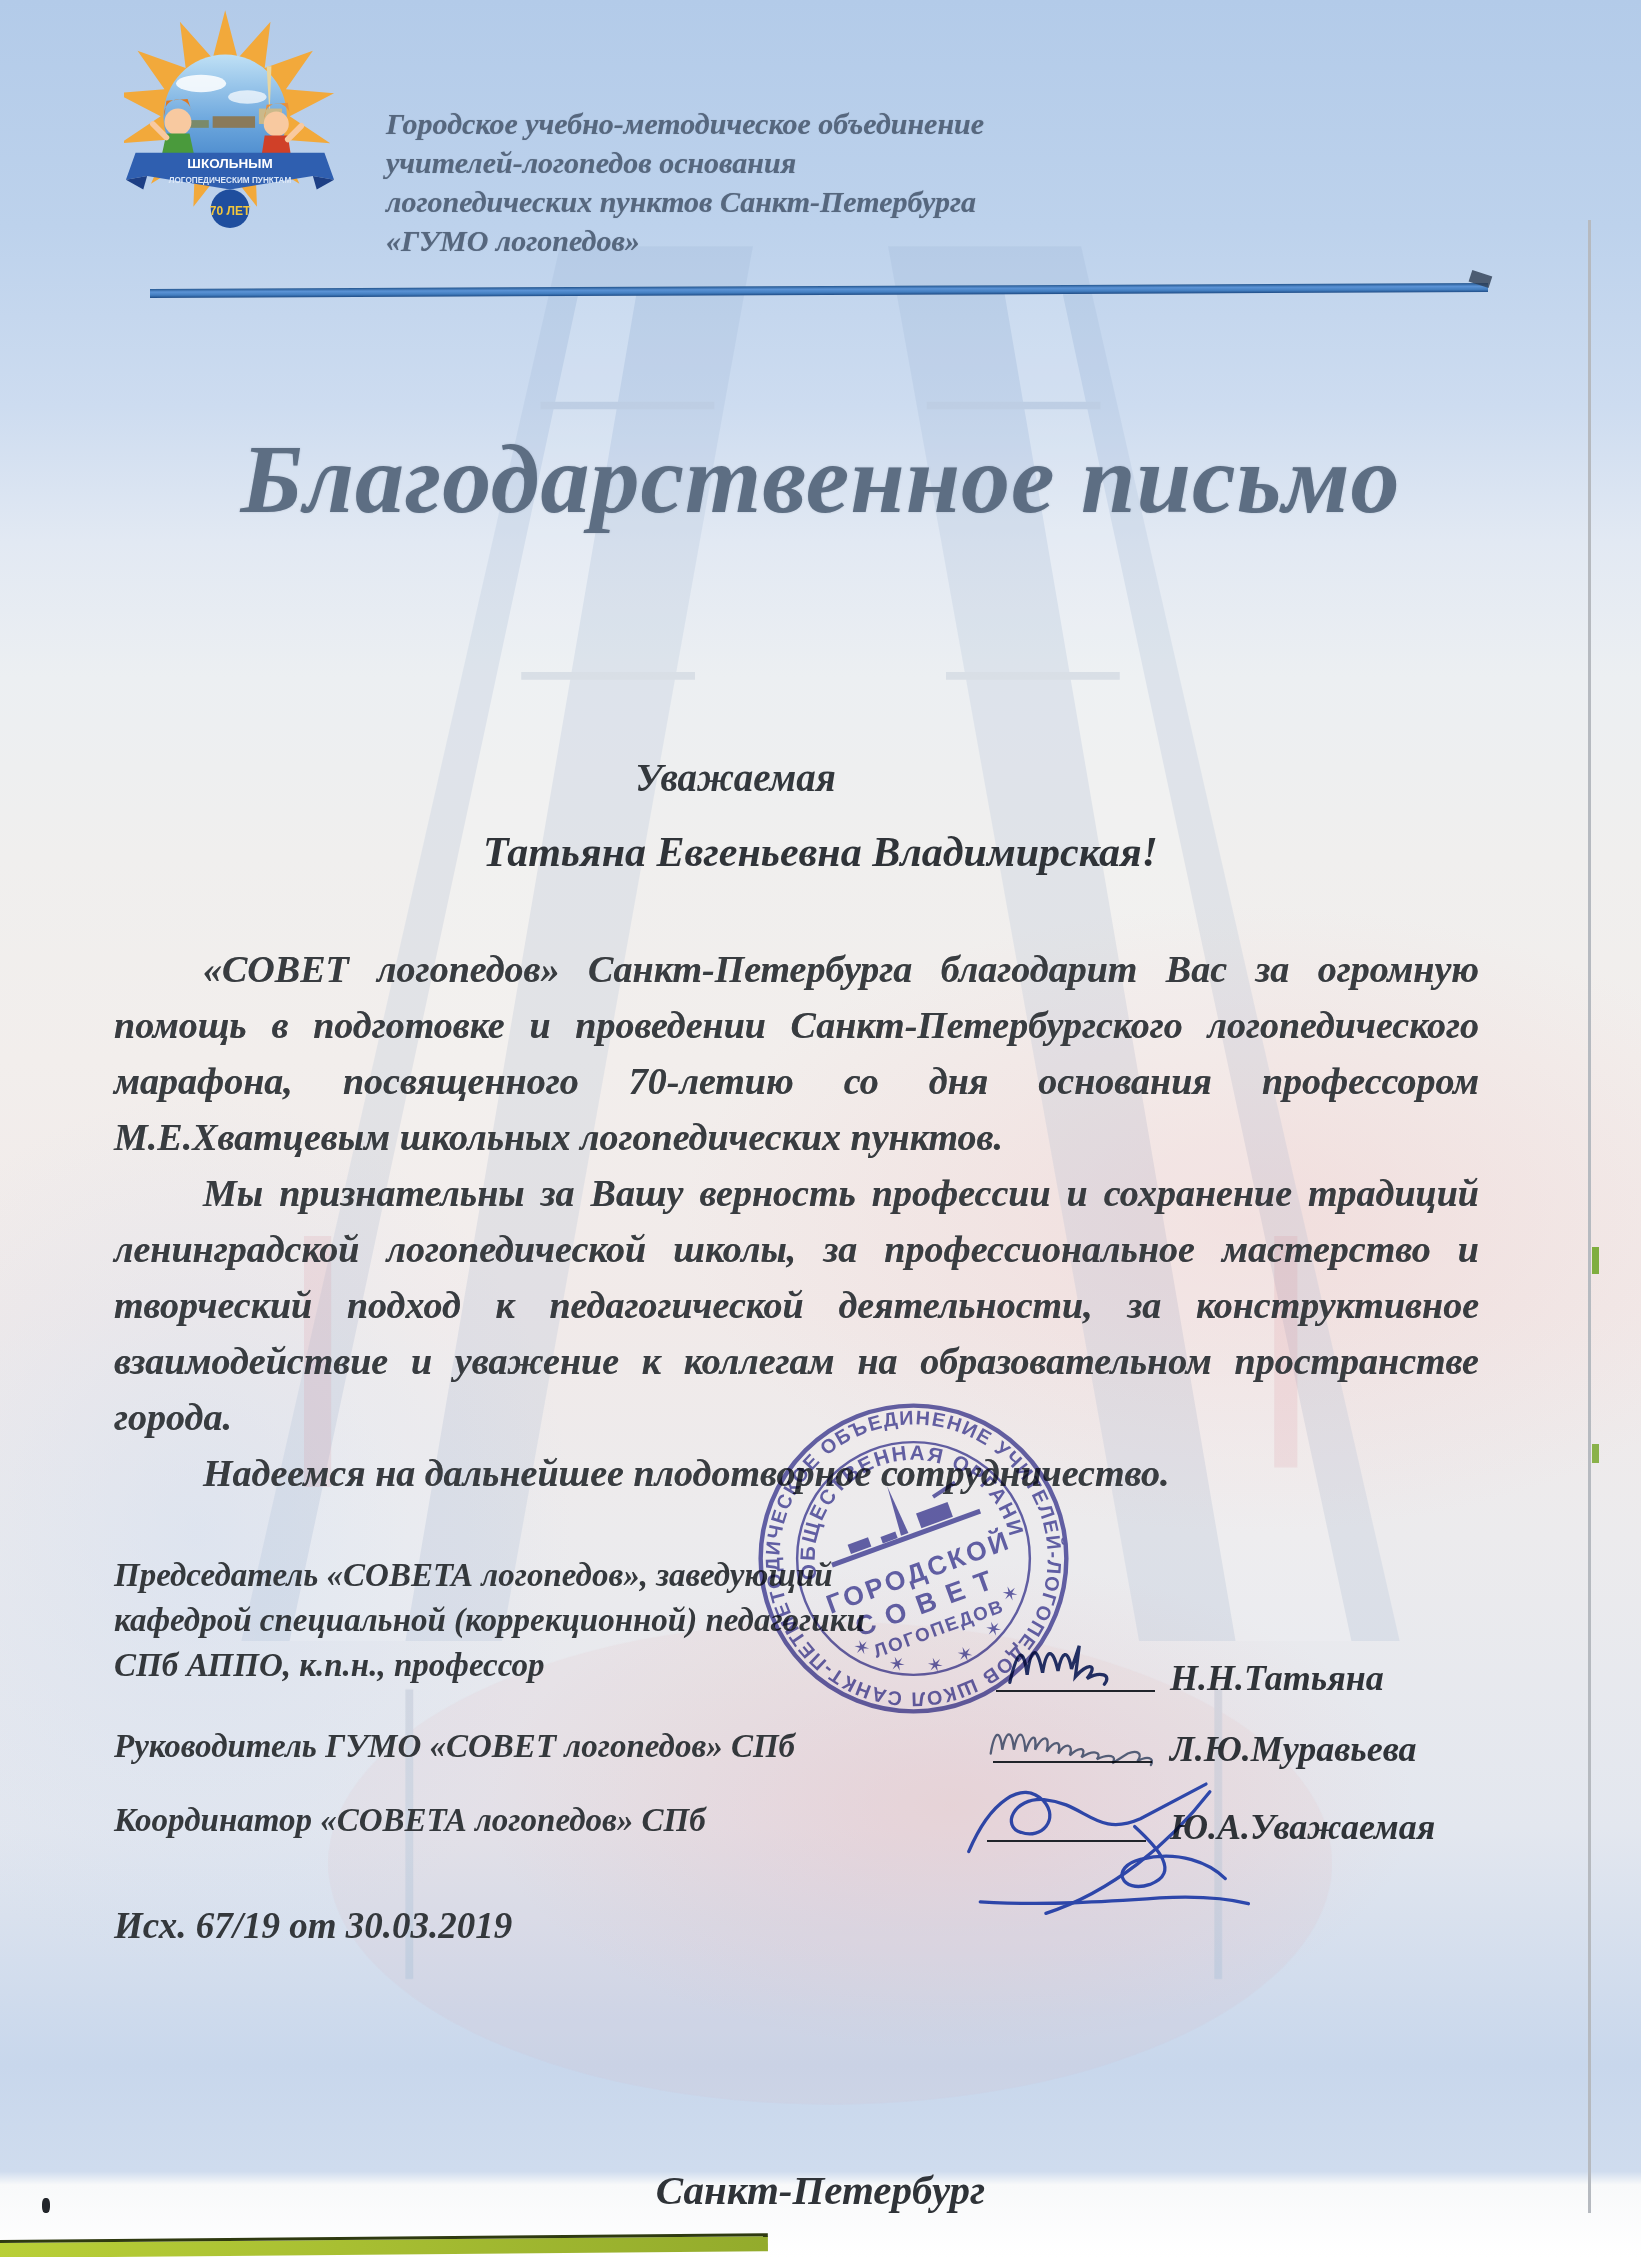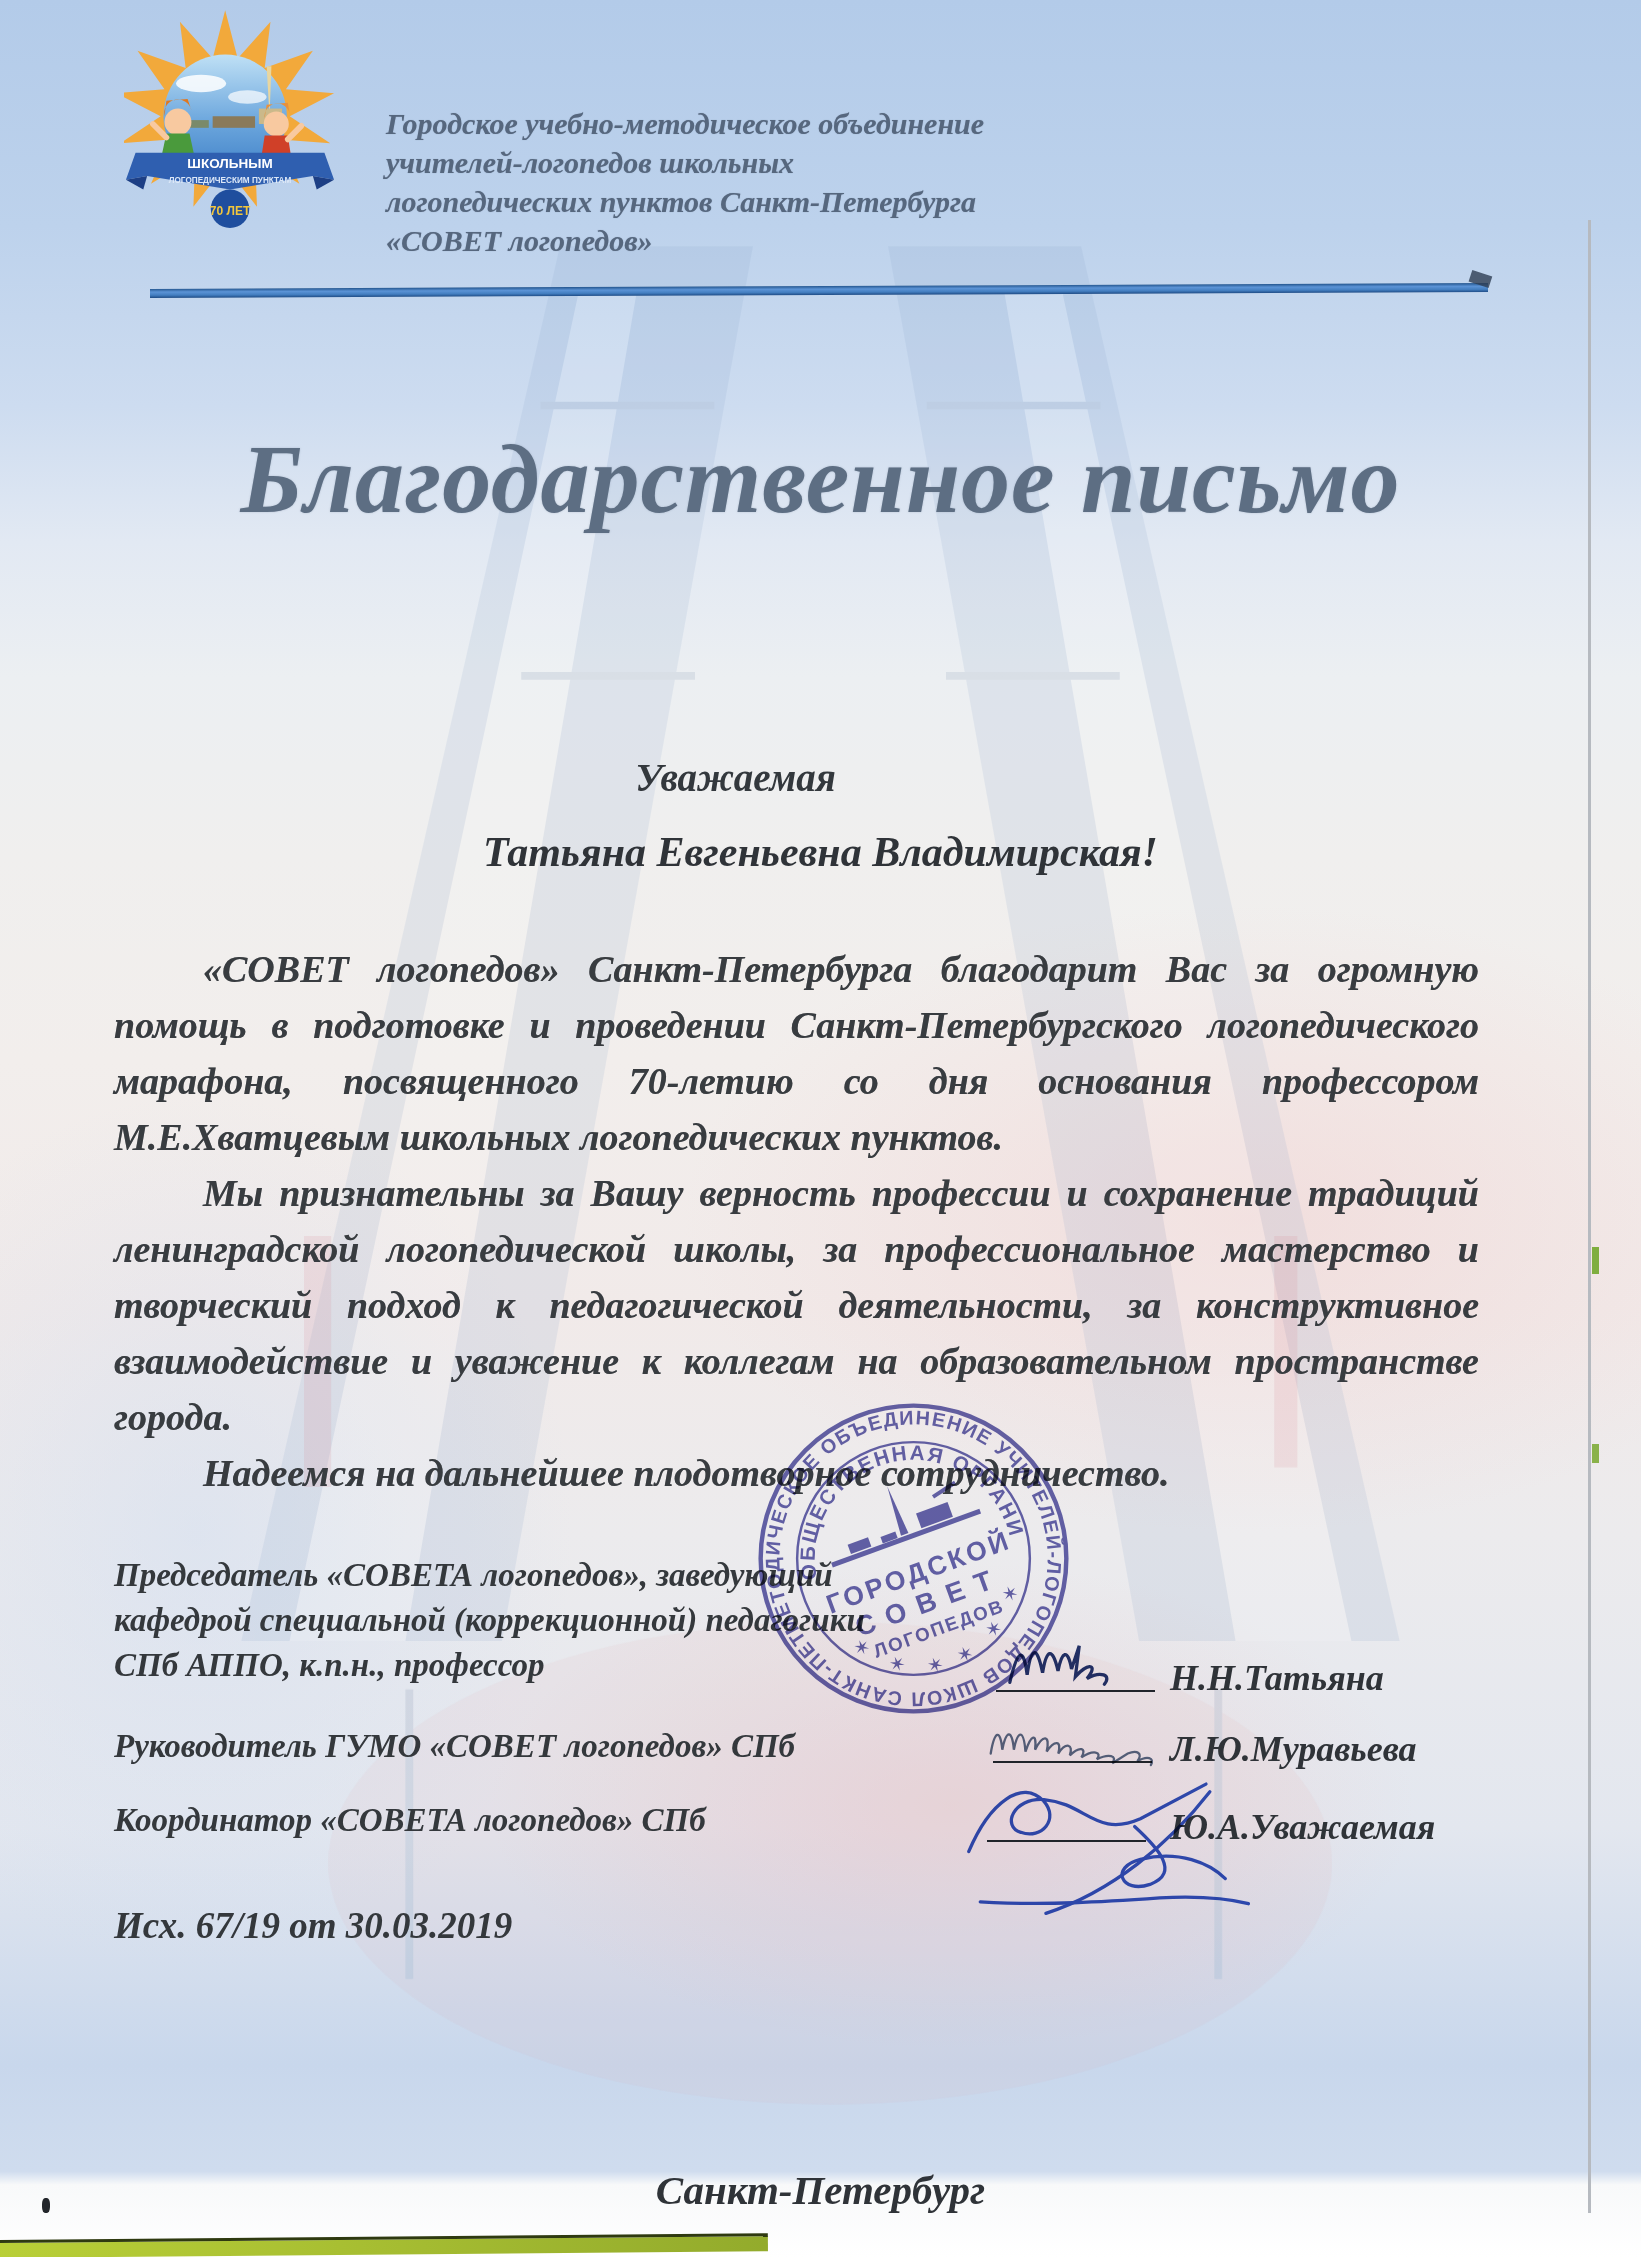--- a/index.html
+++ b/index.html
@@ -125,23 +125,23 @@
       <polygon points="218,178 196,174 200,188" fill="#1d3f85"></polygon>
       <text x="110" y="166" text-anchor="middle" font-size="14" font-weight="bold" fill="#ffffff" font-family="Liberation Sans, sans-serif">ШКОЛЬНЫМ</text>
       <text x="110" y="181" text-anchor="middle" font-size="8.5" font-weight="bold" fill="#dce8f8" font-family="Liberation Sans, sans-serif">ЛОГОПЕДИЧЕСКИМ ПУНКТАМ</text>
       <circle cx="110" cy="208" r="20" fill="#1f4e9e"></circle>
       <text x="110" y="214" text-anchor="middle" font-size="12.5" font-weight="bold" fill="#f2c63c" font-family="Liberation Sans, sans-serif">70 ЛЕТ</text>
     </g>
   </svg>
 
   <div class="abs org-block">
     <div>Городское учебно-методическое объединение</div>
-    <div>учителей-логопедов школьных</div>
+    <div>учителей-логопедов основания</div>
     <div>логопедических пунктов Санкт-Петербурга</div>
-    <div>«СОВЕТ логопедов»</div>
+    <div>«ГУМО логопедов»</div>
   </div>
 
   <div class="abs rule"></div>
   <div class="abs rule-tick"></div>
 
   <h1 class="abs title">Благодарственное письмо</h1>
 
   <div class="abs salut1">Уважаемая</div>
   <div class="abs salut2">Татьяна Евгеньевна Владимирская!</div>
 

